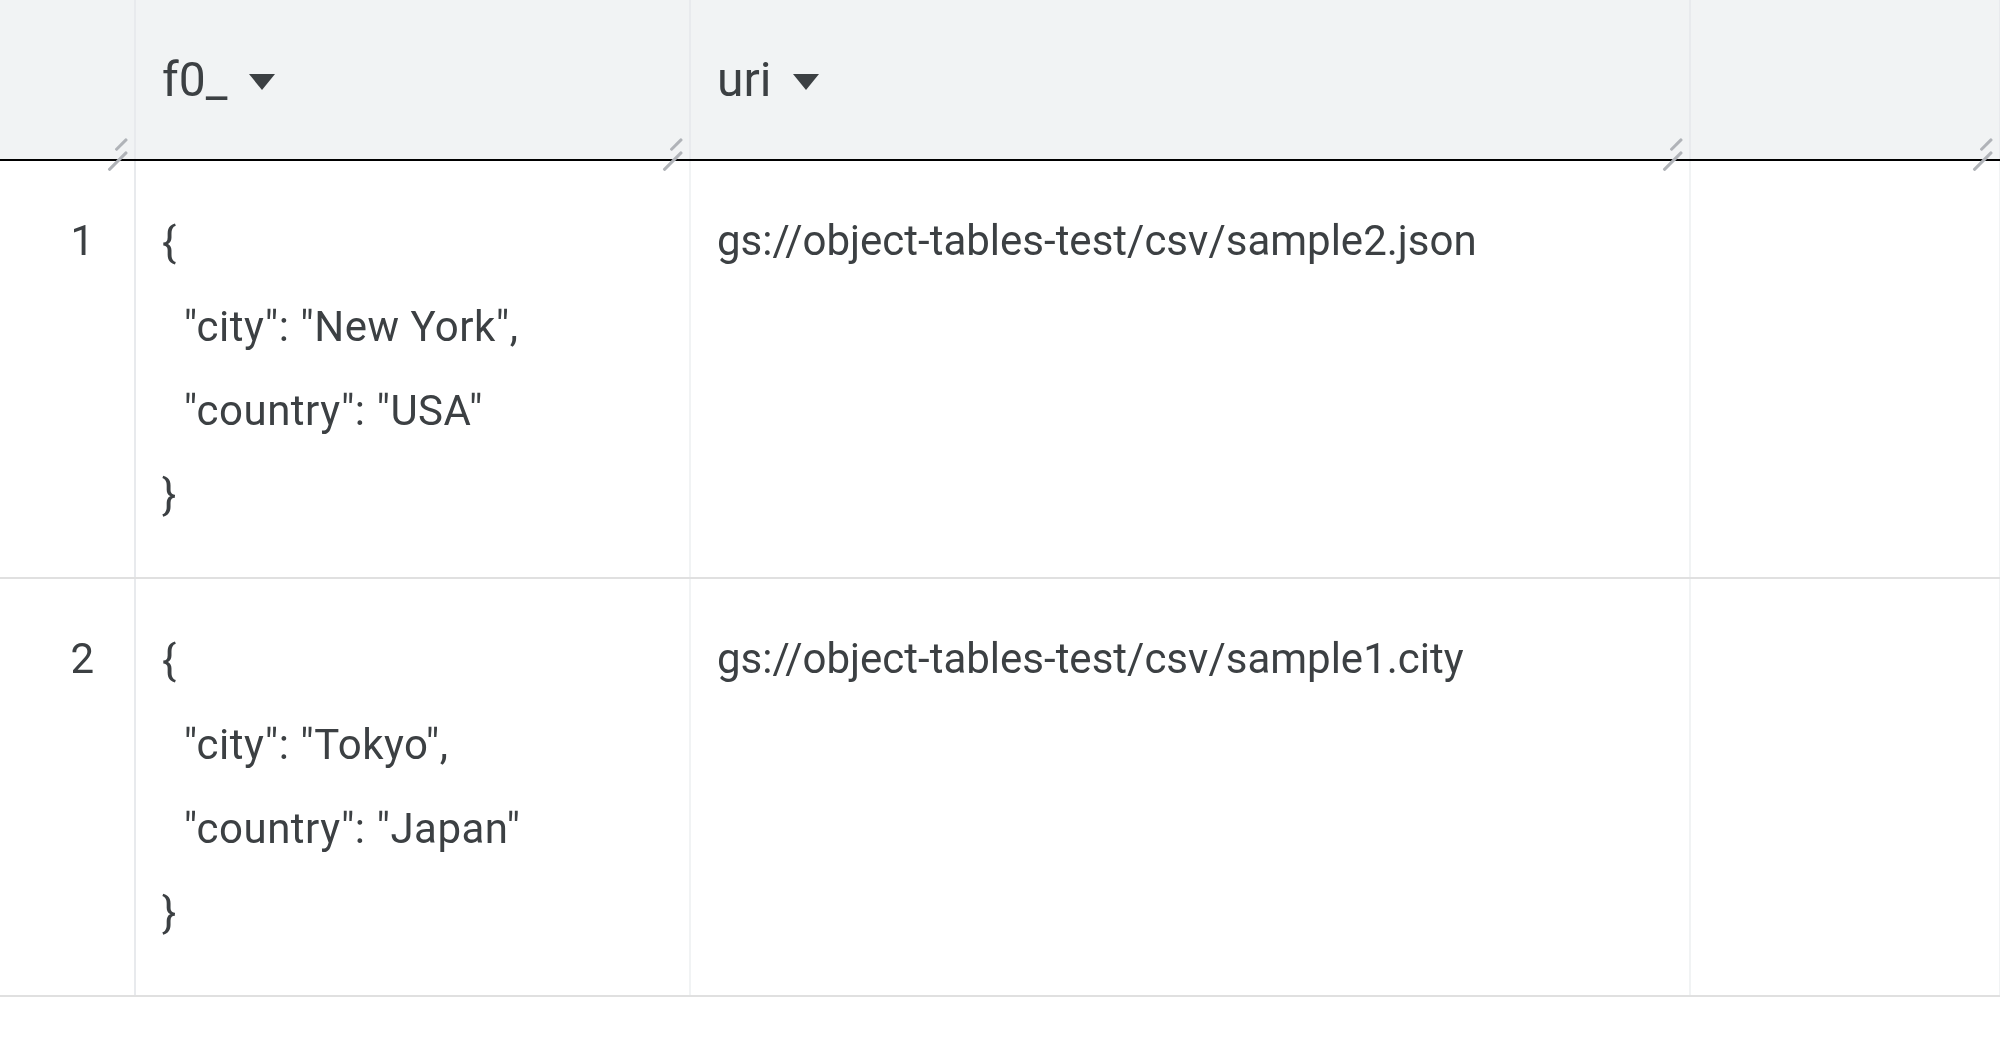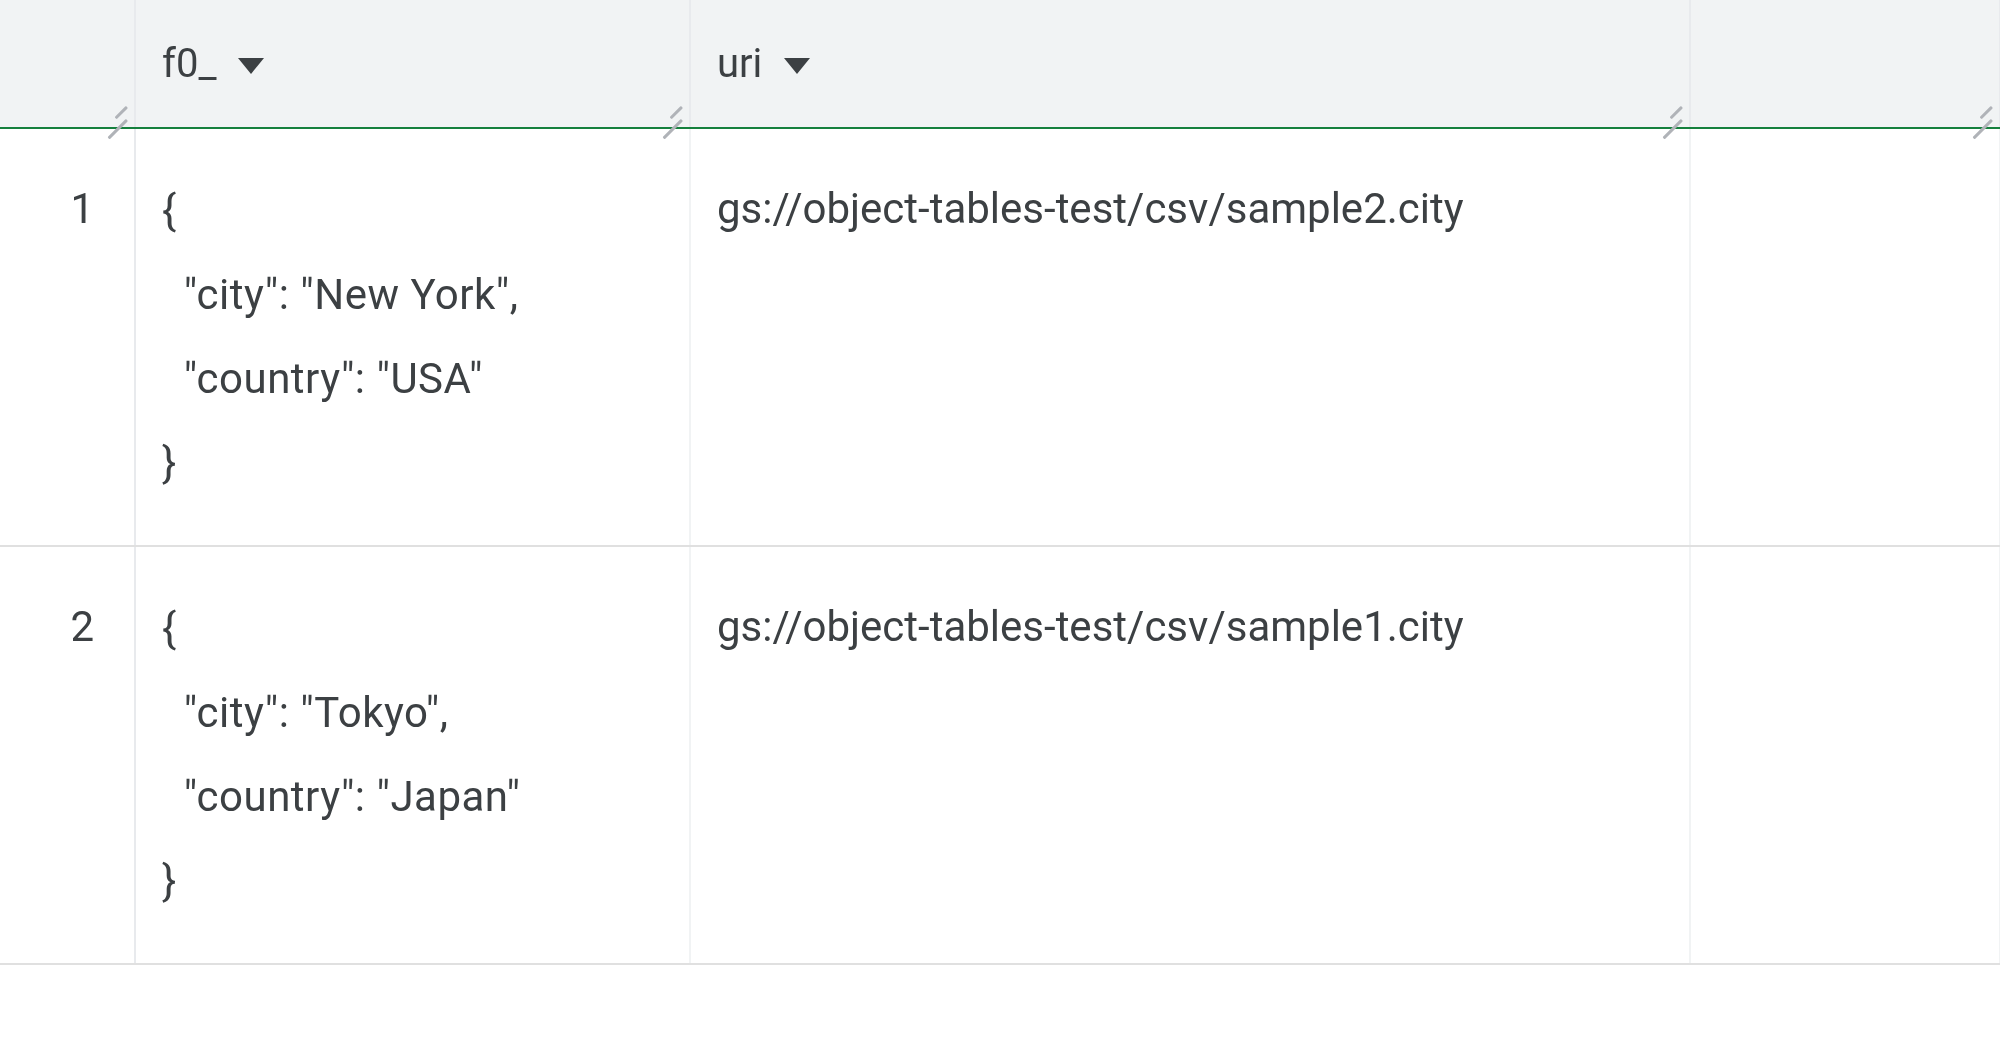--- a/index.html
+++ b/index.html
@@ -18,28 +18,28 @@
     table-layout: fixed;
   }
   .col-rownum { width: 135px; }
   .col-f0     { width: 555px; }
   .col-uri    { width: 1000px; }
   .col-extra  { width: 310px; }
 
   thead th {
     background: #f1f3f4;
     font-weight: 400;
-    font-size: 40px;
+    font-size: 48px;
     color: #3c4043;
     text-align: left;
     padding: 26px 32px 26px 26px;
-    border-bottom: 2px solid #15803d;
+    border-bottom: 2px solid #000000;
     border-right: 2px solid #e8eaed;
     position: relative;
-    height: 128px;
+    height: 160px;
     vertical-align: middle;
   }
   thead th.rownum-head {
     background: #f1f3f4;
     border-right: 2px solid #e8eaed;
   }
   thead th .th-content {
     display: flex;
     align-items: center;
     gap: 22px;
@@ -134,21 +134,21 @@
   <tbody>
     <tr>
       <td class="rownum">1</td>
       <td>
         <pre>{
   "city": "New York",
   "country": "USA"
 }</pre>
       </td>
       <td>
-        <span>gs://object-tables-test/csv/sample2.city</span>
+        <span>gs://object-tables-test/csv/sample2.json</span>
       </td>
       <td></td>
     </tr>
     <tr>
       <td class="rownum">2</td>
       <td>
         <pre>{
   "city": "Tokyo",
   "country": "Japan"
 }</pre>

